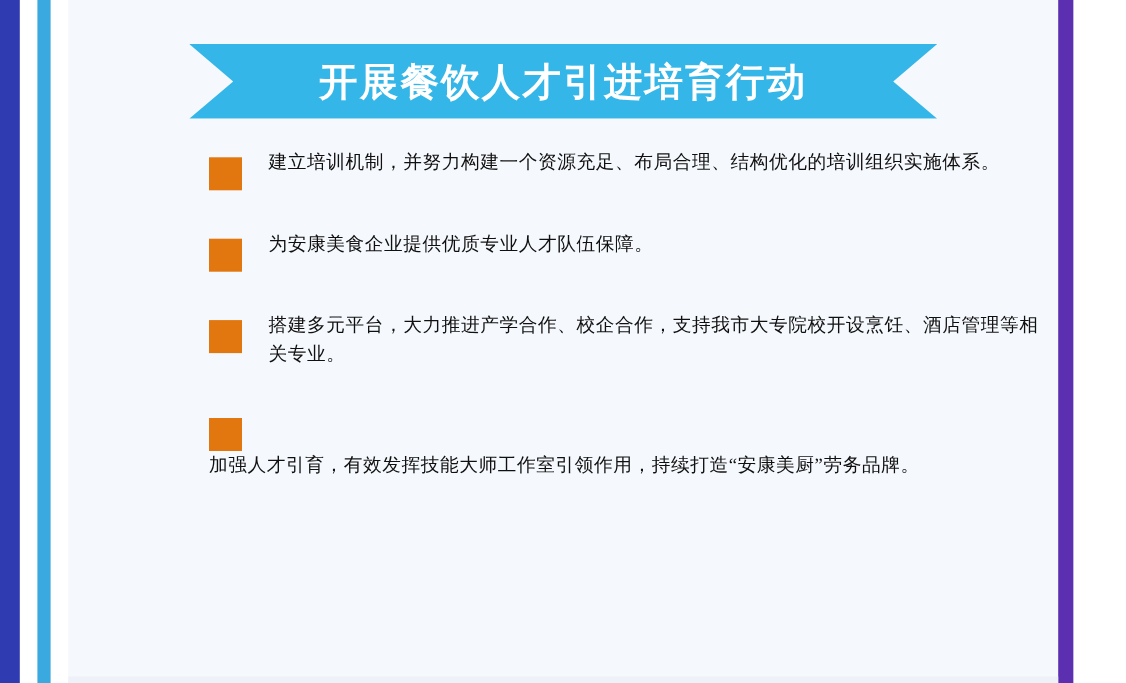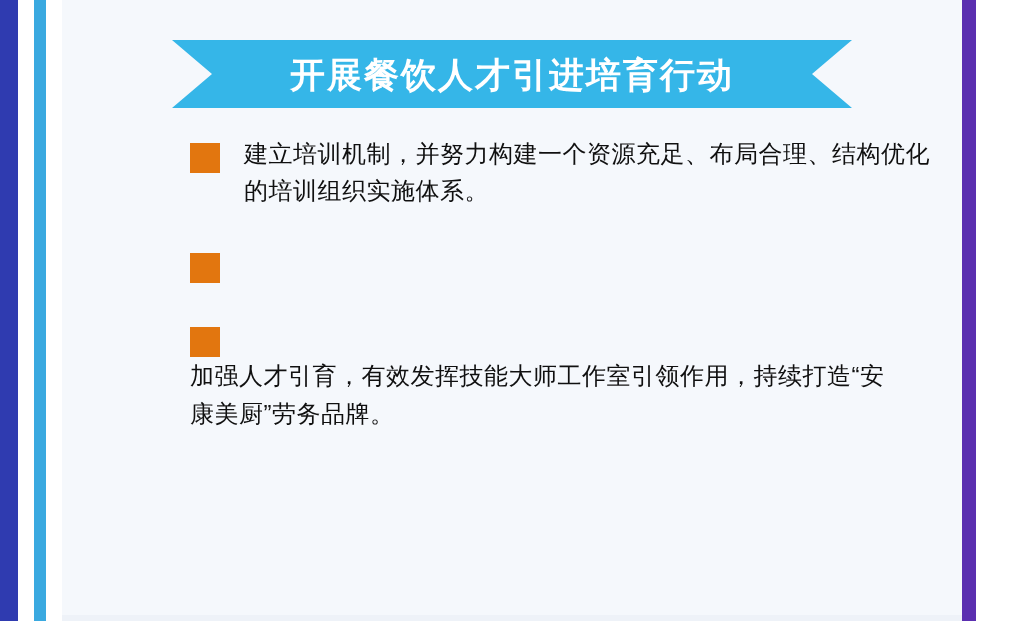--- a/index.html
+++ b/index.html
@@ -115,24 +115,25 @@
   .bullet {
     flex: 0 0 auto;
     width: 30px;
     height: 30px;
     background: #e2760f;
     margin-top: 8px;
     margin-right: 24px;
   }
   .item-text {
     color: #101010;
-    font-size: 24px;
+    font-size: 17px;
     line-height: 1.55;
     letter-spacing: 0.5px;
     max-width: 706px;
+    font-family: Liberation Serif, serif;
   }
 
   
   .bottom-shade {
     position: absolute;
     left: 62px;
     bottom: 0;
     width: 900px;
     height: 6px;
     background: #eef2f8;
@@ -158,22 +159,27 @@
 
     <div class="list">
 
       <div class="item">
         <div class="bullet"></div>
         <div class="item-text">建立培训机制，并努力构建一个资源充足、布局合理、结构优化的培训组织实施体系。</div>
       </div>
 
       <div class="item">
         <div class="bullet"></div>
+        <div class="item-text">为安康美食企业提供优质专业人才队伍保障。</div>
       </div>
 
+      <div class="item">
+        <div class="bullet"></div>
+        <div class="item-text">搭建多元平台，大力推进产学合作、校企合作，支持我市大专院校开设烹饪、酒店管理等相关专业。</div>
+      </div>
 
       <div class="item">
         <div class="bullet"></div>
         <div class="item-text">加强人才引育，有效发挥技能大师工作室引领作用，持续打造“安康美厨”劳务品牌。</div>
       </div>
 
     </div>
   </div>
 
   <div class="bottom-shade"></div>

